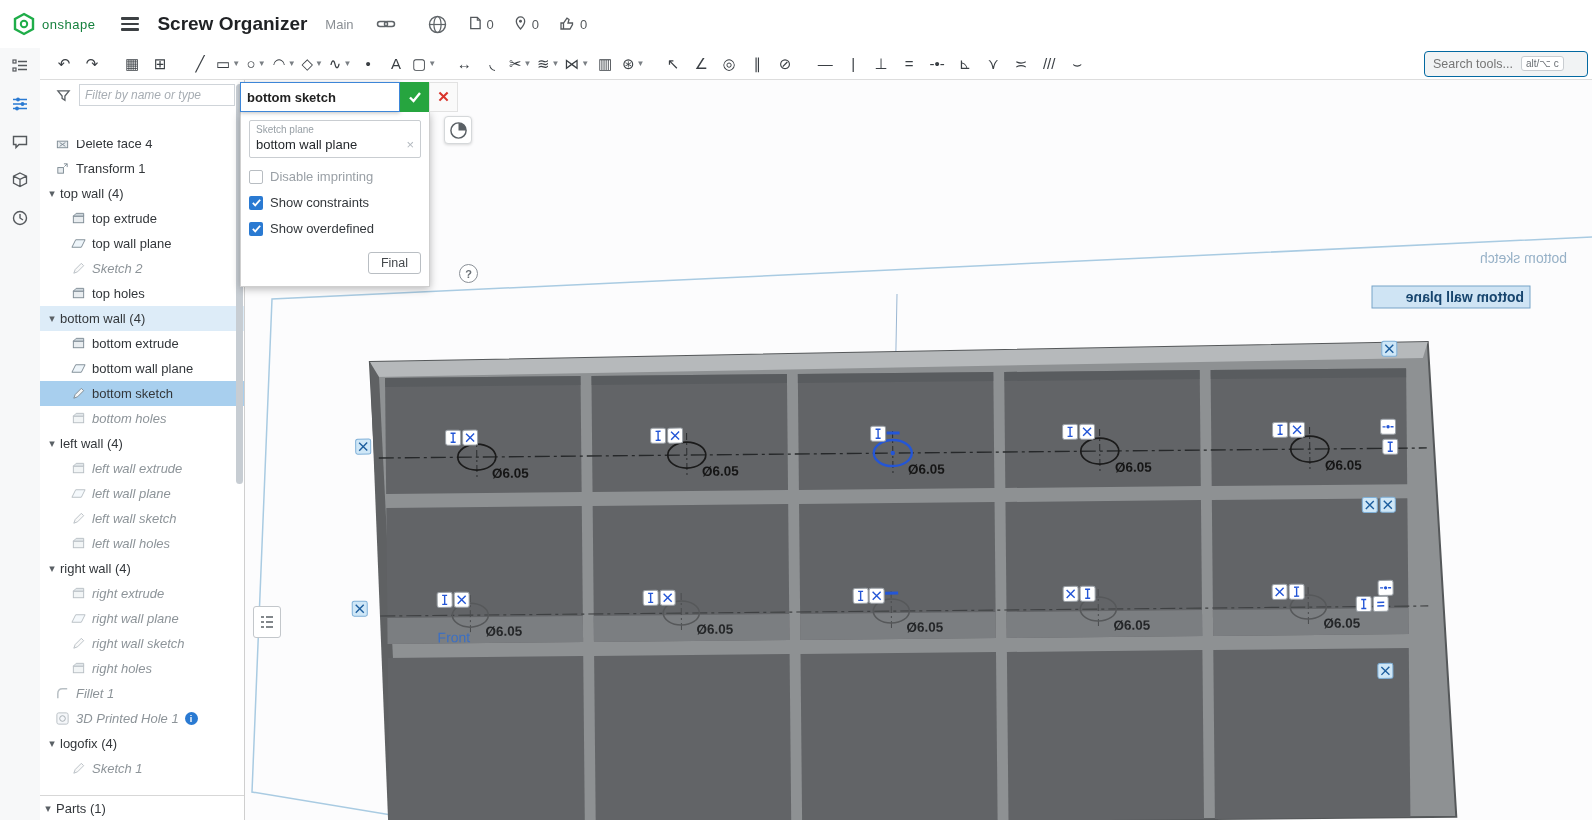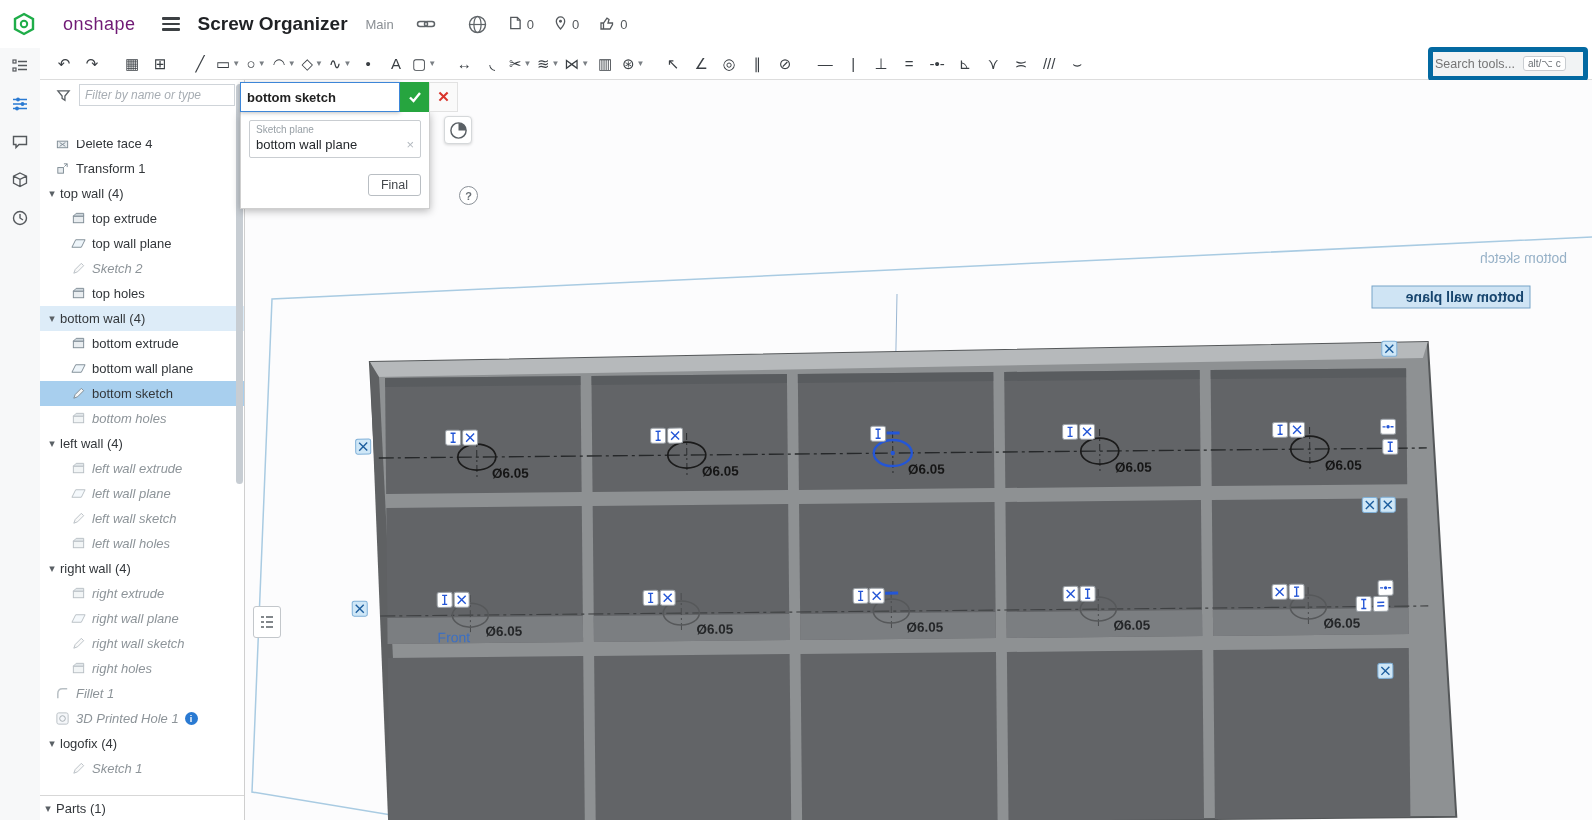--- a/index.html
+++ b/index.html
@@ -1,34 +1,34 @@
 <!DOCTYPE html>
 <html><head>
 <meta charset="utf-8">
 <style>
   html,body{margin:0;padding:0;background:#e9e9e9;font-family:"Liberation Sans",sans-serif;}
   #app{position:relative;width:1592px;height:820px;background:#fff;overflow:hidden;font-family:"Liberation Sans",sans-serif;}
 
   
   #topbar{position:absolute;left:0;top:0;width:100%;height:48px;background:#fff;border-bottom:1px solid #ececec;display:flex;align-items:center;}
   .logo{display:flex;align-items:center;gap:6px;margin-left:12px;}
-  .logo-text{font-size:18px;color:#701a75;letter-spacing:.5px;margin-left:21px;}
+  .logo-text{font-size:13px;color:#15803d;letter-spacing:.5px;}
   .hamburger{margin-left:26px;cursor:pointer;display:flex;flex-direction:column;gap:3px;}
   .hamburger span{display:block;width:18px;height:2.5px;background:#3c4043;border-radius:1px;}
   .doc-title{margin-left:18px;font-size:19px;font-weight:bold;color:#1f2124;}
   .workspace{margin-left:18px;font-size:13px;color:#8a8f94;}
   .tb-icon{margin-left:22px;display:flex;align-items:center;color:#5f6468;}
   .counter{display:flex;align-items:center;gap:5px;margin-left:20px;color:#55595d;font-size:13px;}
 
   
   #toolbar{position:absolute;left:40px;top:48px;right:0;height:32px;background:#fff;border-bottom:1px solid #ddd;display:flex;align-items:center;padding-left:10px;box-sizing:border-box;}
   .tool{display:flex;align-items:center;justify-content:center;min-width:24px;height:26px;margin:0 2px;color:#3a3f44;font-size:15px;cursor:pointer;border-radius:3px;white-space:nowrap;}
   .tool .dd{font-size:8px;color:#7a7f84;margin-left:2px;}
   .tool.gap{margin-left:14px;}
-  #search-wrap{margin-left:auto;margin-right:4px;display:flex;align-items:center;background:#f1f3f4;border:5px solid #0369a1;border-radius:4px;height:24px;padding:0 0;width:150px;}
+  #search-wrap{margin-left:auto;margin-right:4px;display:flex;align-items:center;background:#f1f3f4;border:1px solid #0369a1;border-radius:4px;height:24px;padding:0 6px;width:150px;}
   #search-input{border:none;background:transparent;outline:none;font-size:12.5px;color:#555;width:86px;font-family:"Liberation Sans",sans-serif;}
   .kbd{font-size:10px;color:#6a6f74;border:1px solid #c9cdd1;border-radius:3px;padding:1px 4px;background:#fff;white-space:nowrap;}
 
   
   #rail{position:absolute;left:0;top:48px;bottom:0;width:40px;background:#f7f8f9;display:flex;flex-direction:column;align-items:center;padding-top:6px;box-sizing:border-box;gap:14px;}
   .rail-btn{width:24px;height:24px;display:flex;align-items:center;justify-content:center;cursor:pointer;}
 
   
   #panel{position:absolute;left:40px;top:80px;bottom:0;width:205px;background:#fff;border-right:1px solid #cfcfcf;box-sizing:border-box;}
   #panel-header{height:30px;display:flex;align-items:center;}
@@ -757,20 +757,42 @@
       <button id="dlg-cancel">✕</button>
     </div>
     <div id="dlg-body">
       <div id="plane-field">
         <div id="plane-label">Sketch plane</div>
         <div id="plane-value-row">
           <span id="plane-value">bottom wall plane</span>
           <span id="plane-clear">×</span>
         </div>
       </div>
+      <div id="dlg-checks">
+          <div class="chk-row dim">
+            <span class="chk off"></span>
+            <span class="chk-label">Disable imprinting</span>
+          </div>
+          <div class="chk-row">
+            <span class="chk on">
+              <svg width="11" height="11" viewBox="0 0 12 12">
+                <path d="M2 6.5 l2.6 2.6 L10 3" stroke="#fff" stroke-width="2" fill="none"></path>
+              </svg>
+            </span>
+            <span class="chk-label">Show constraints</span>
+          </div>
+          <div class="chk-row">
+            <span class="chk on">
+              <svg width="11" height="11" viewBox="0 0 12 12">
+                <path d="M2 6.5 l2.6 2.6 L10 3" stroke="#fff" stroke-width="2" fill="none"></path>
+              </svg>
+            </span>
+            <span class="chk-label">Show overdefined</span>
+          </div>
+        </div>
       <div id="dlg-footer">
         <button id="final-btn">Final</button>
       </div>
     </div>
     <div id="dlg-pie">
       <svg width="19" height="19" viewBox="0 0 20 20">
           <circle cx="10" cy="10" r="8" fill="none" stroke="#5a6065" stroke-width="1.5"></circle>
           <path d="M10 10 L10 2 A8 8 0 0 1 18 10 Z" fill="#5a6065"></path>
         </svg>
     </div>

